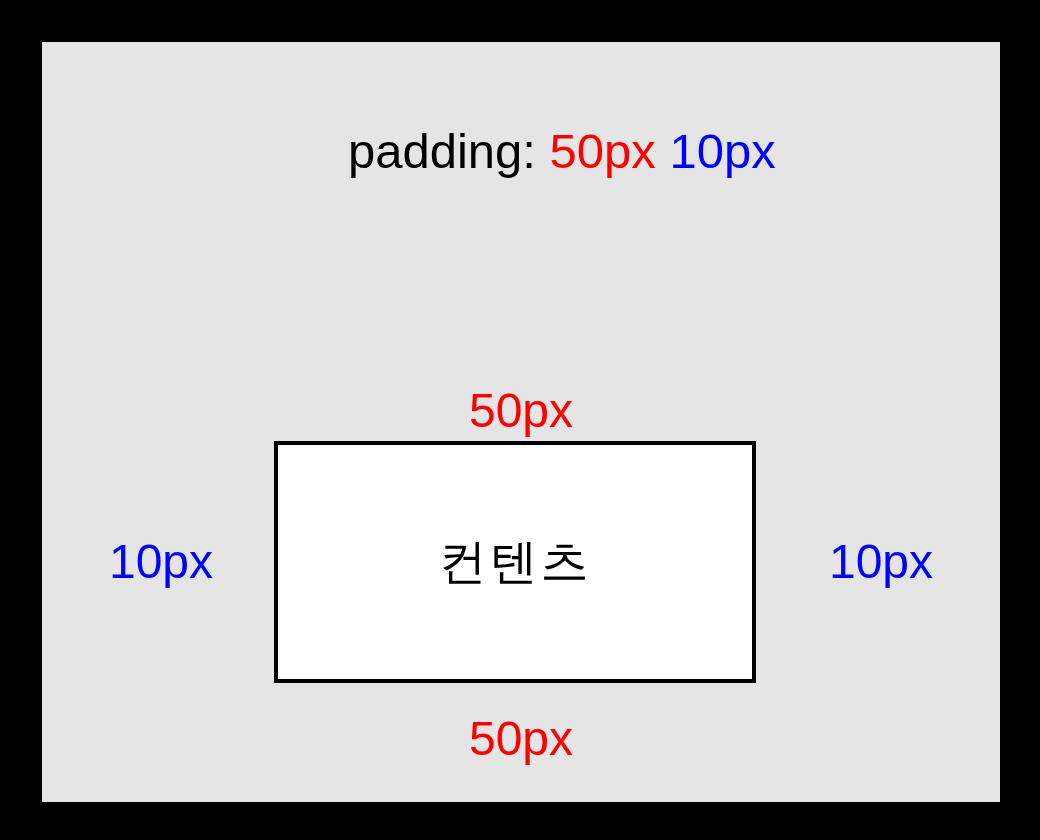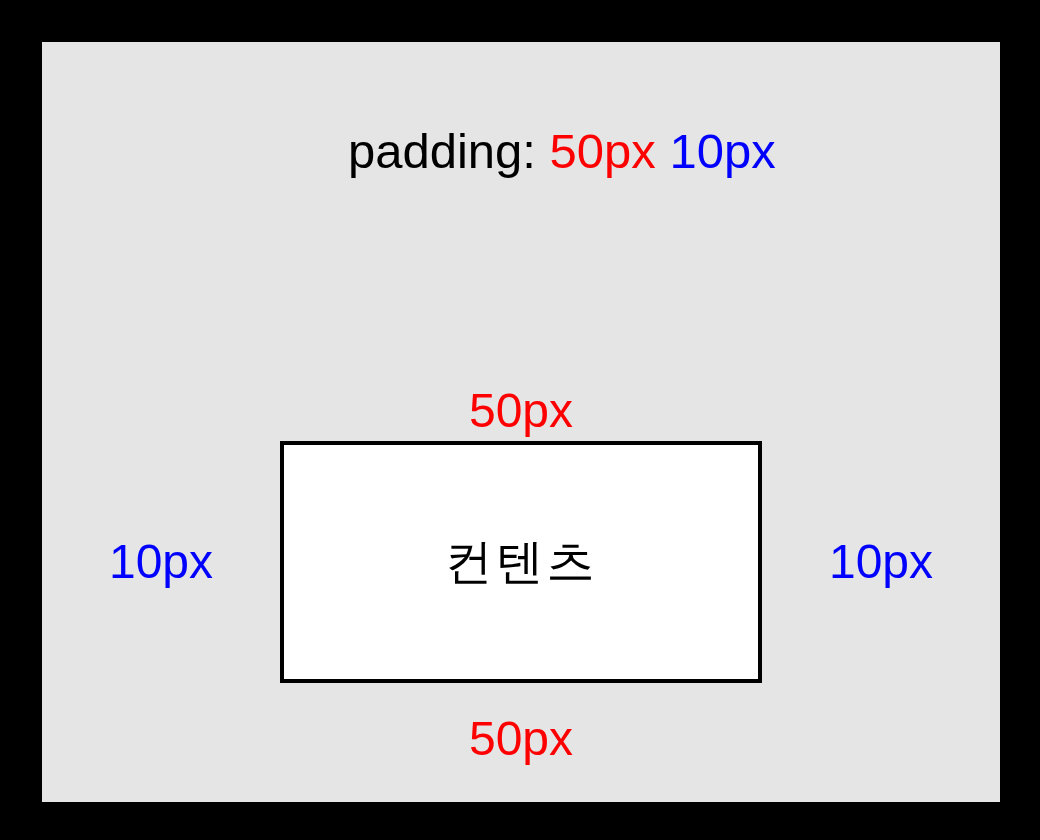--- a/index.html
+++ b/index.html
@@ -38,21 +38,21 @@
     white-space: pre;
     letter-spacing: 0px;
   }
   #declaration .prop { color: #000000; }
   #declaration .v-vertical { color: #ff0000; }
   #declaration .v-horizontal { color: #0000ff; }
 
   
   #content-box {
     position: absolute;
-    left: 238px;   
+    left: 232px;   
     top: 399px;    
     width: 482px;
     height: 242px;
     box-sizing: border-box;
     background: #ffffff;
     border: 4px solid #737373;
     display: flex;
     align-items: center;
     justify-content: center;
   }

